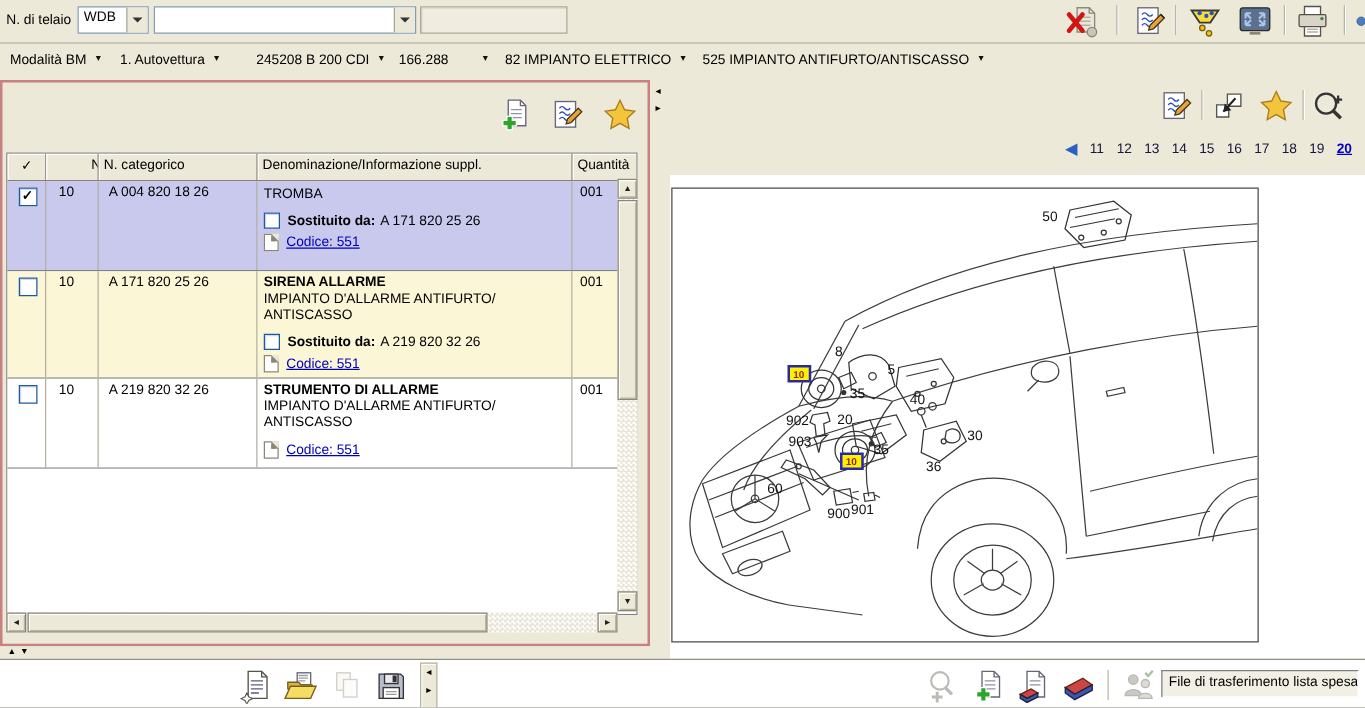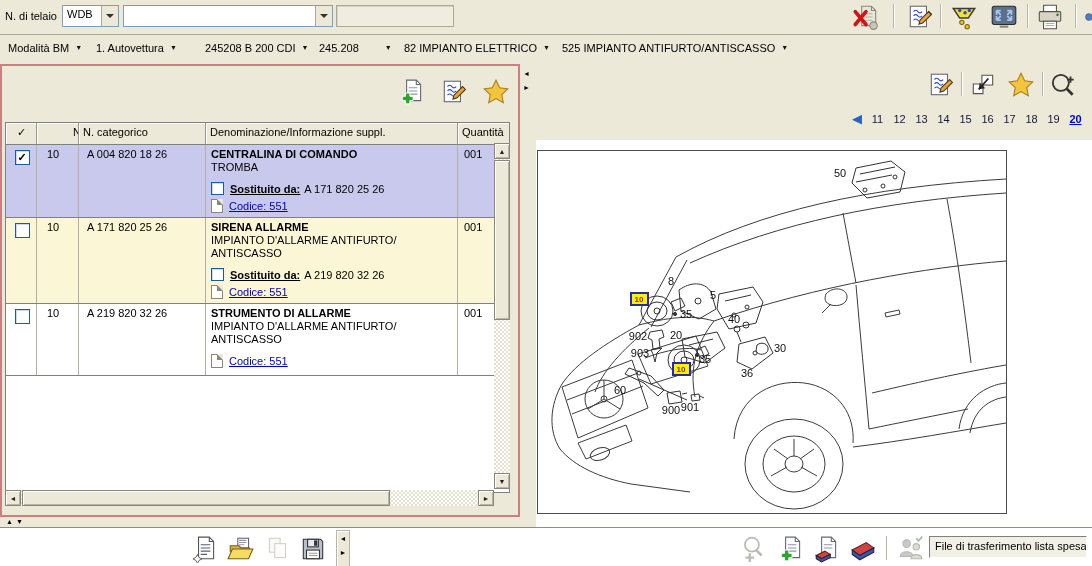--- a/index.html
+++ b/index.html
@@ -31,21 +31,21 @@
   .trow{display:flex;border-bottom:1px solid #808080;}
   .tc{box-sizing:border-box;padding:3px 2px 4px 4px;border-right:1px solid #b3b0a3;overflow:hidden;}
   .c-check{width:31px;display:flex;justify-content:center;}
   .c-pos{width:42px;padding-left:10px;}
   .c-cat{width:127px;padding-left:8px;}
   .c-den{width:252px;padding-left:5px;}
   .c-qty{width:51px;border-right:none;padding-left:6px;}
   .pname{font-weight:bold;}
   .pdesc{margin-top:1px;}
   .sost{margin-top:9px;display:flex;align-items:center;}
-  .sost b{margin:0 4px 0 6px;text-decoration:underline;}
+  .sost b{margin:0 4px 0 6px;}
   .codeline{margin-top:4px;display:flex;align-items:center;}
   .cb{width:13px;height:13px;background:#fff;border:1px solid #1d5a99;box-shadow:inset 1px 1px 0 #cfd8e8;
       display:inline-flex;align-items:center;justify-content:center;font-size:11px;font-weight:bold;line-height:11px;flex:none;margin-top:2px;}
   .cb-s{width:11px;height:11px;margin-top:0;}
   .page-ico{width:10px;height:12px;background:#fff;border:1px solid #8a877a;flex:none;position:relative;margin-right:6px;}
   .page-ico::after{content:"";position:absolute;right:-1px;top:-1px;border:3px solid #ece9d8;border-left-color:#8a877a;border-bottom-color:#8a877a;}
   a.codelink{color:#0000bb;text-decoration:underline;cursor:pointer;}
   
   .sb-track{background:#f3f1e4;background-image:repeating-conic-gradient(#fff 0% 25%,#e6e2d2 0% 50%);background-size:4px 4px;}
   .sb-btn{position:absolute;background:#ece9d8;border:1px solid #8a877a;box-shadow:inset 1px 1px 0 #fff,inset -1px -1px 0 #b9b5a5;
@@ -147,21 +147,21 @@
       <svg width="28" height="28" viewBox="0 0 26 26">
           <circle cx="18" cy="13" r="9" fill="#4d7dbf" stroke="#223a66"></circle>
         </svg>
     </div>
   </div>
 
   <div id="menubar" class="abs">
     <span class="menuitem" style="left:8px;"><span>Modalità BM</span><span class="tri">▼</span></span>
     <span class="menuitem" style="left:96px;"><span>1. Autovettura</span><span class="tri">▼</span></span>
     <span class="menuitem" style="left:205px;"><span>245208 B 200 CDI</span><span class="tri">▼</span></span>
-    <span class="menuitem" style="left:319px;"><span>245.208</span><span class="tri" style="margin-left:26px;">▼</span></span>
+    <span class="menuitem" style="left:319px;"><span>166.288</span><span class="tri" style="margin-left:26px;">▼</span></span>
     <span class="menuitem" style="left:404px;"><span>82 IMPIANTO ELETTRICO</span><span class="tri">▼</span></span>
     <span class="menuitem" style="left:562px;"><span>525 IMPIANTO ANTIFURTO/ANTISCASSO</span><span class="tri">▼</span></span>
   </div>
 
   <div id="leftpanel" class="abs">
     <div id="lp-toolbar">
       <div class="iconbtn" style="left:395px;top:10px;">
         <svg width="28" height="28" viewBox="0 0 26 26">
           <path d="M8,2 h9 l4,4 v15 h-13 z" fill="#fff" stroke="#667"></path>
           <path d="M17,2 v4 h4" fill="none" stroke="#667"></path>
@@ -194,21 +194,20 @@
 
       <div class="trow" style="background:#c9c9ee;min-height:71px;">
         <div class="tc c-check">
             <span class="cb">
               <span>✓</span>
             </span>
           </div>
         <div class="tc c-pos">10</div>
         <div class="tc c-cat">A 004 820 18 26</div>
         <div class="tc c-den">
-          <div class="pname">CENTRALINA DI COMANDO</div>
           <div class="pdesc">TROMBA</div>
           <div class="sost">
             <span class="cb cb-s"></span>
             <b>Sostituito da:</b>
             <span>A 171 820 25 26</span>
           </div>
           <div class="codeline">
             <span class="page-ico"></span>
             <a class="codelink">Codice: 551</a>
           </div>

